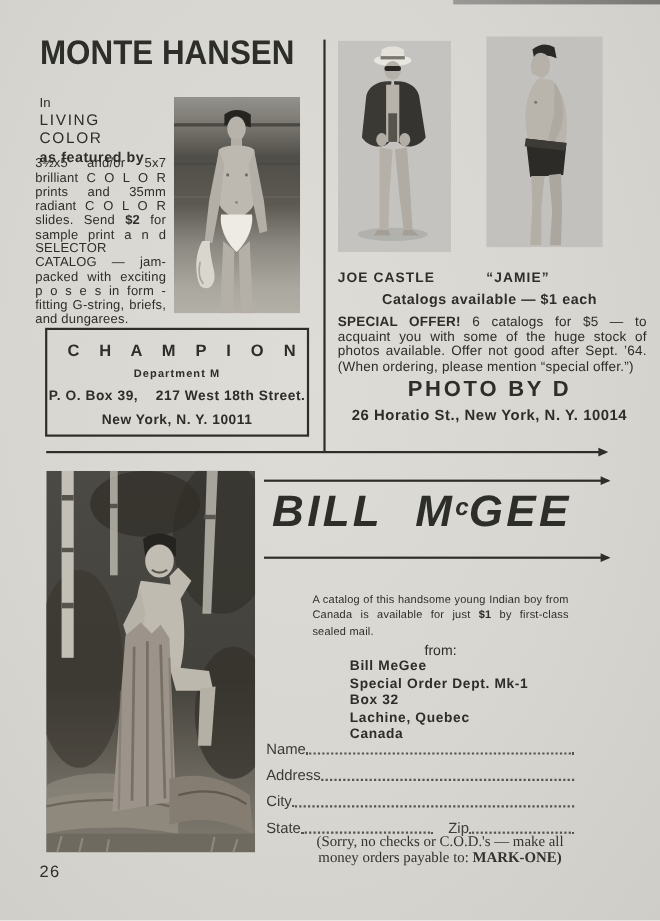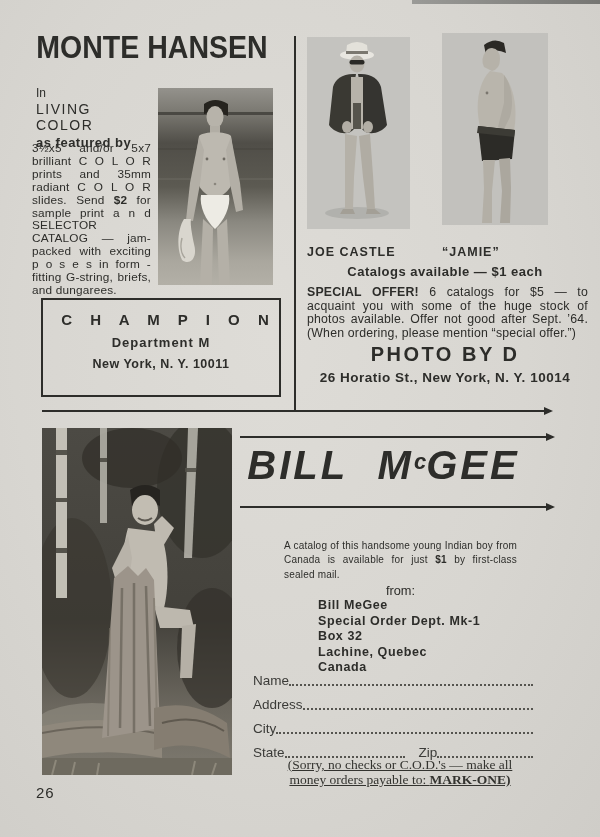--- a/index.html
+++ b/index.html
@@ -44,21 +44,21 @@
   .monte-sub .l4{font-size:17px;font-weight:bold;margin-top:9px;letter-spacing:1px;}
   .monte-body{
     left:32px;top:142px;width:119px;
     font-size:11.8px;line-height:12.9px;text-align:justify;letter-spacing:.2px;
   }
   .champion-box{
     left:41px;top:298px;width:236px;height:95px;
     border:2px solid #2d2d2a;text-align:center;
   }
   .champion-box .name{font-size:15px;font-weight:bold;letter-spacing:7px;margin-top:11px;padding-left:15px;}
-  .champion-box .dept{font-size:13px;font-weight:bold;margin-top:7px;letter-spacing:1px;}
+  .champion-box .dept{font-size:10px;font-weight:bold;margin-top:7px;letter-spacing:1px;}
   .champion-box .addr{font-size:12.5px;font-weight:bold;margin-top:7px;letter-spacing:.5px;}
   .champion-box .addr .gap{display:inline-block;width:16px;}
   
   .photo{overflow:hidden;}
   .photo svg{display:block;}
   .caption{font-size:12.5px;font-weight:bold;letter-spacing:1px;}
   .catalogs-line{left:300px;top:264px;width:290px;text-align:center;font-size:13px;font-weight:bold;letter-spacing:.5px;}
   .offer{left:307px;top:286px;width:281px;font-size:12.3px;line-height:13.7px;text-align:justify;letter-spacing:.2px;}
   .photo-by-d{left:300px;top:343px;width:290px;text-align:center;font-size:20px;font-weight:bold;letter-spacing:2.5px;}
   .pbd-addr{left:300px;top:370px;width:290px;text-align:center;font-size:13.5px;font-weight:bold;letter-spacing:.5px;}
@@ -67,28 +67,28 @@
   .mcgee-line-bot{left:240px;top:506px;width:313px;}
   .mcgee-title{
     left:227px;top:443px;width:313px;text-align:center;
     font-size:40px;font-weight:bold;font-style:italic;
     letter-spacing:3px;word-spacing:16px;white-space:nowrap;
   }
   .mcgee-title sup{font-size:22px;vertical-align:10px;letter-spacing:0;}
   .mcgee-para{left:284px;top:539px;width:233px;font-size:10px;line-height:14.3px;text-align:justify;letter-spacing:.2px;}
   .mcgee-from{left:284px;top:583px;width:233px;text-align:center;font-size:12.8px;}
   .mcgee-addr{left:318px;top:598px;font-size:12.5px;font-weight:bold;line-height:15.5px;letter-spacing:.6px;}
-  .order-form{left:253px;top:674px;width:280px;font-size:13.5px;color:#3b3b38;}
+  .order-form{left:242px;top:674px;width:280px;font-size:13.5px;color:#3b3b38;}
   .form-row{display:flex;align-items:flex-end;height:14px;margin-bottom:10px;}
   .form-row .lbl{white-space:nowrap;}
   .leader{flex:1;border-bottom:2px dotted #55544f;margin:0 0 2px 0;}
   .leader.fixed{flex:0 0 120px;}
   .zip-gap{width:14px;}
   .note{left:246px;top:757px;width:308px;text-align:center;
-    font-family:"Liberation Serif",serif;font-size:13.5px;line-height:15px;color:#33332f;text-decoration:underline;}
+    font-family:"Liberation Serif",serif;font-size:13.5px;line-height:15px;color:#33332f;}
   .page-num{left:36px;top:784px;font-size:15px;letter-spacing:1px;}
 </style>
 </head>
 <body>
 
 <div class="page">
 
   <div class="abs scan-strip"></div>
 
   <div class="abs v-divider"></div>
@@ -138,20 +138,21 @@
         <path d="M45,131 L55,140 L54,197 L42,197 Z" fill="#b4b0a7"></path>
         <path d="M69,131 L59,140 L61,197 L72,197 Z" fill="#b4b0a7"></path>
         <path d="M26,131 C20,140 18,160 24,172 C32,178 40,170 36,156 C34,146 32,136 33,131 Z" fill="#d9d6ce"></path>
         <path d="M24,150 C22,158 23,166 27,170" stroke="#a8a59c" stroke-width="1.5" fill="none"></path>
       </svg>
     </div>
 
     <div class="abs champion-box">
       <div class="name">C H A M P I O N</div>
       <div class="dept">Department M</div>
+      <div class="addr"><span>P. O. Box 39,</span><span class="gap"></span><span>217 West 18th Street.</span></div>
       <div class="addr">New York, N. Y. 10011</div>
     </div>
   </div>
 
   <div>
 
     <div class="abs photo" style="left:307px;top:37px;width:103px;height:192px;">
       <svg width="103" height="192" viewBox="0 0 103 192">
         <rect width="103" height="192" fill="#c8c7c3"></rect>
         <rect width="103" height="192" fill="#bdbcb8" opacity="0.35"></rect>

